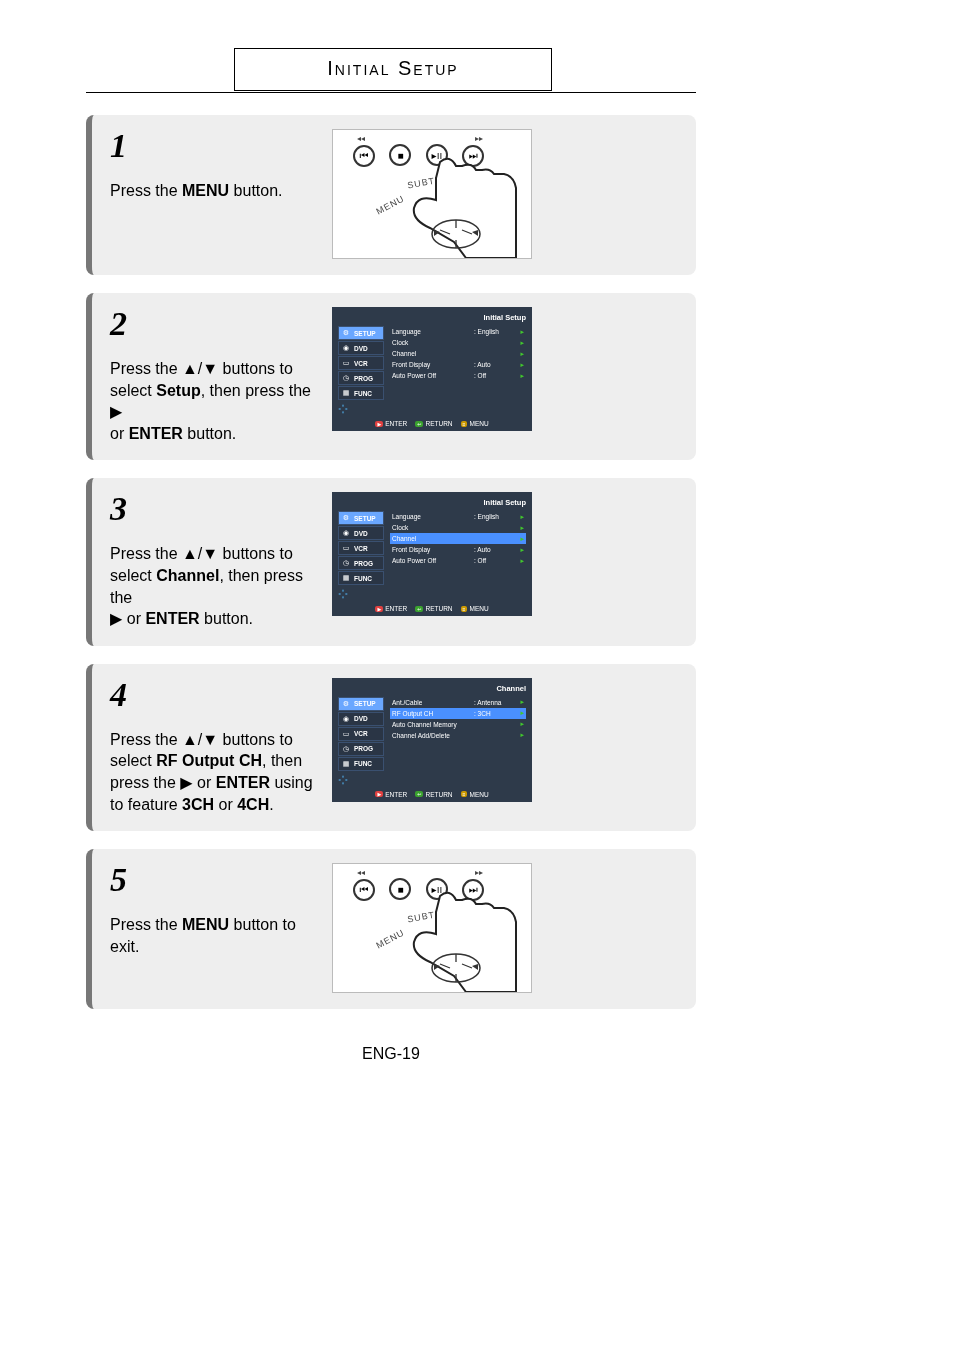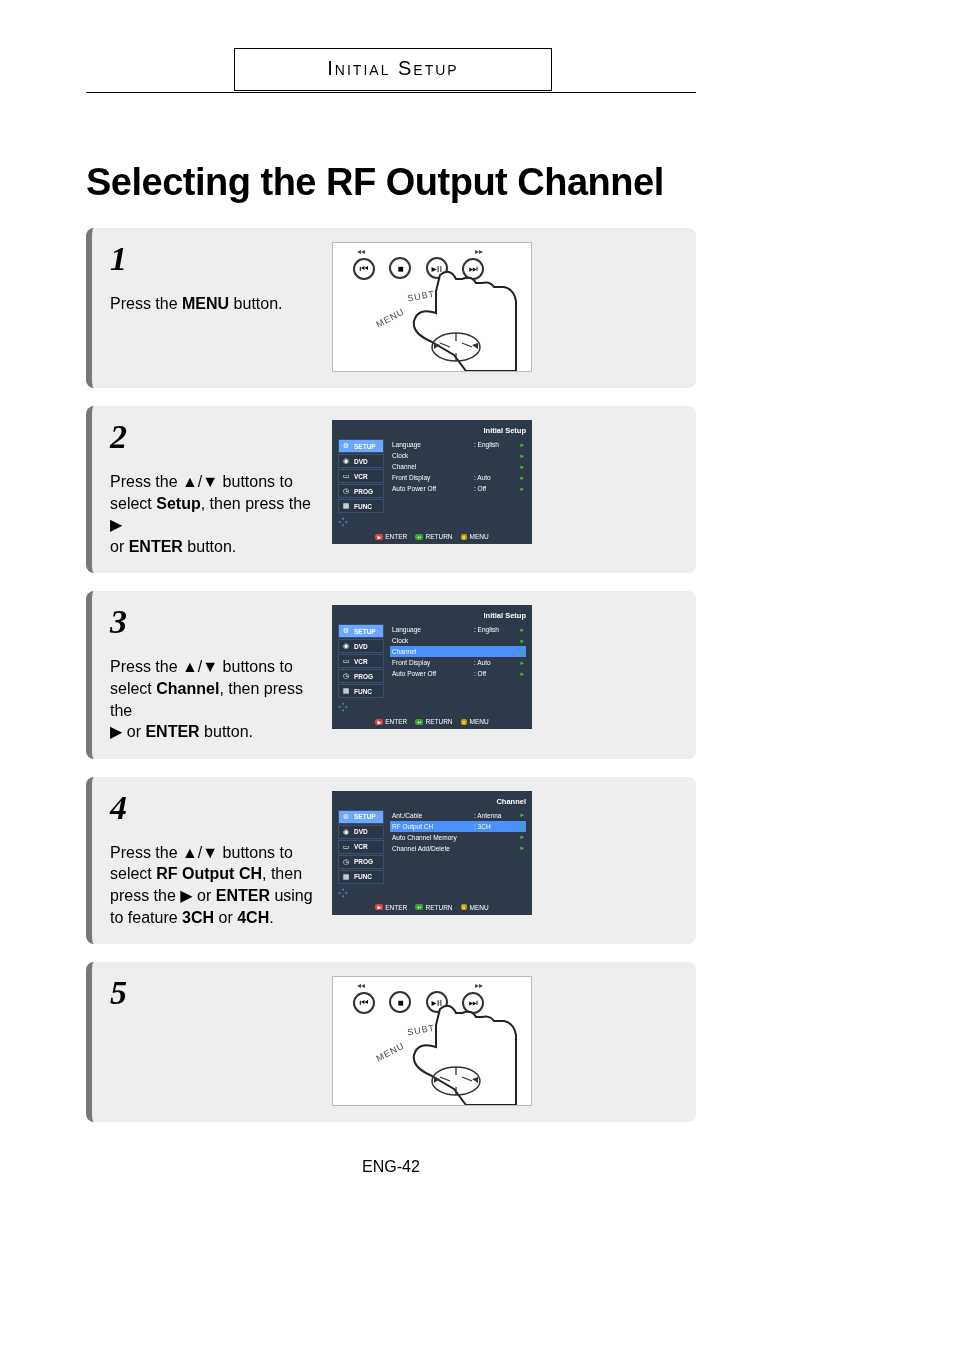--- a/index.html
+++ b/index.html
@@ -144,21 +144,20 @@
 </head>
 <body>
 
 <div class="page">
 
   <div class="header-box">
     <span>Initial Setup</span>
   </div>
   <div class="header-rule"></div>
 
-  <h1 class="title">Selecting the RF Output Channel</h1>
 
   <div class="steps">
 
     <div class="step">
       <div class="left">
         <div class="step-num">1</div>
         <p class="step-text">
           <span>Press the </span><b>MENU</b><span> button.</span>
         </p>
       </div>
@@ -446,20 +445,23 @@
                 <span>MENU</span>
               </span>
           </div>
         </div>
       </div>
     </div>
 
     <div class="step">
       <div class="left">
         <div class="step-num">5</div>
+        <p class="step-text">
+          <span>Press the </span><b>MENU</b><span> button to exit.</span>
+        </p>
       </div>
       <div class="right">
         <div class="remote-illustration">
           <div class="ri-buttons">
             <span style="font-size:8px; position:absolute; top:-10px; left:4px; color:#444;">◂◂</span>
             <span style="font-size:8px; position:absolute; top:-10px; left:122px; color:#444;">▸▸</span>
             <span class="ri-btn">⏮</span>
             <span class="ri-btn">■</span>
             <span class="ri-btn">▸ıı</span>
             <span class="ri-btn">⏭</span>
@@ -474,15 +476,15 @@
               <polygon points="34,84 28,82 28,88" fill="#333"></polygon>
               <polygon points="66,84 72,82 72,88" fill="#333"></polygon>
             </svg>
           </div>
         </div>
       </div>
     </div>
 
   </div>
 
-  <div class="page-num">ENG-42</div>
+  <div class="page-num">ENG-19</div>
 
 </div>
 
 </body></html>

